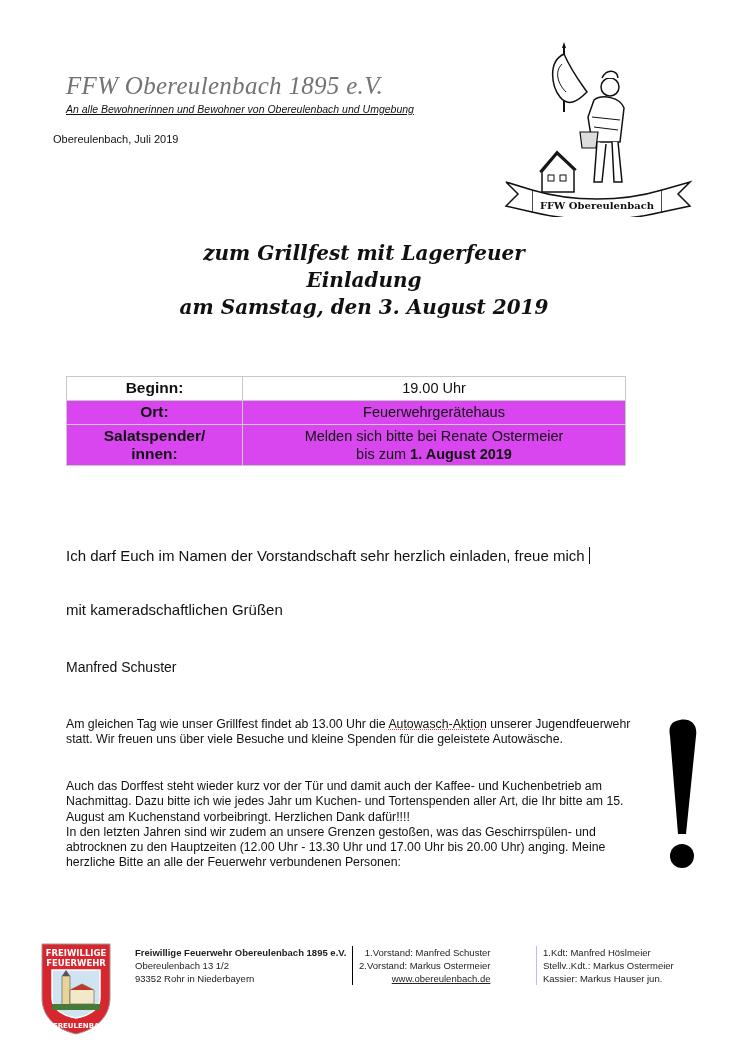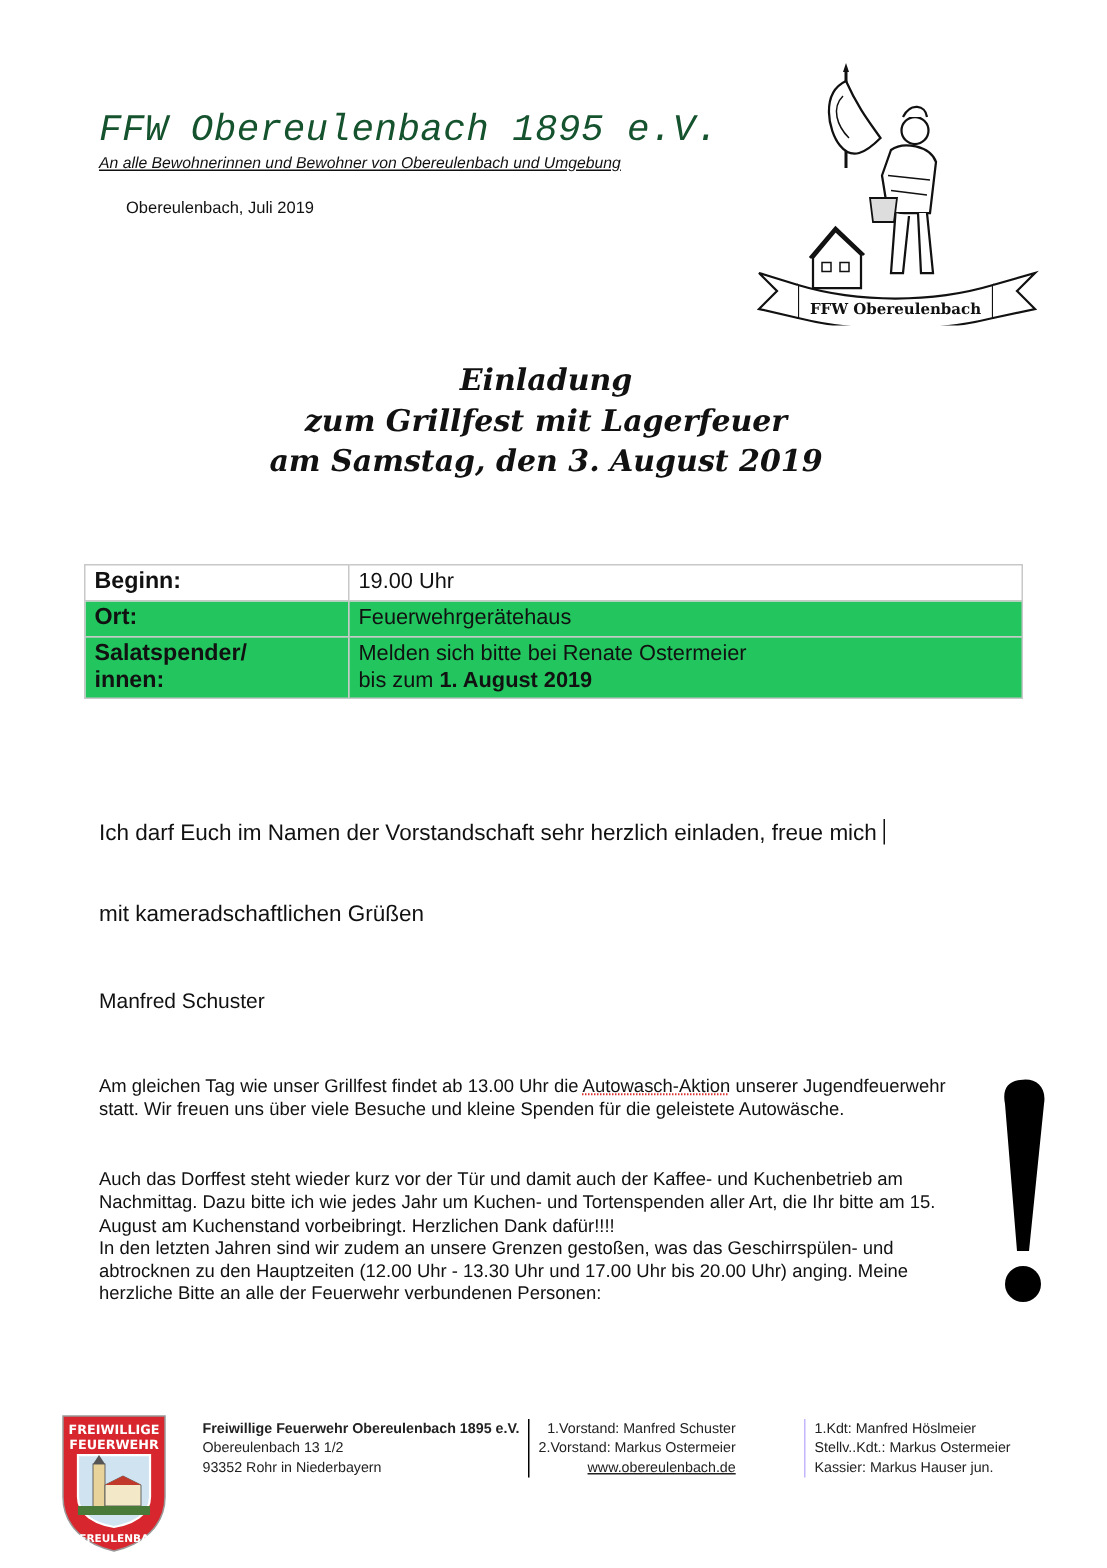--- a/index.html
+++ b/index.html
@@ -2,43 +2,44 @@
 <html><head>
   <meta charset="utf-8">
   <style>
     html, body { margin: 0; padding: 0; }
     body {
       width: 738px; height: 1045px; background: #ffffff; position: relative; overflow: hidden;
       font-family: "Liberation Sans", sans-serif; color: #111;
     }
     .abs { position: absolute; }
     .org-title {
-      left: 66px; top: 72px; font-family: Liberation Mono, monospace; font-style: italic;
-      font-size: 25px; letter-spacing: 0.3px; color: #14532d; white-space: nowrap;
+      left: 66px; top: 72px; font-family: Liberation Serif, serif; font-style: italic;
+      font-size: 25px; letter-spacing: 0.3px; color: #737373; white-space: nowrap;
     }
     .subtitle {
       left: 66px; top: 103px; font-size: 10.5px; font-style: italic; text-decoration: underline; white-space: nowrap;
     }
-    .place-date { left: 84px; top: 133px; font-size: 11px; white-space: nowrap; }
+    .place-date { left: 53px; top: 133px; font-size: 11px; white-space: nowrap; }
     .crest-logo { left: 502px; top: 42px; width: 192px; height: 175px; }
 
     .headline {
       left: 0; width: 728px; text-align: center; font-family: "DejaVu Serif", serif;
       font-style: italic; font-weight: bold; font-size: 20px; line-height: 27px; top: 240px;
     }
     .headline div { white-space: nowrap; }
 
     table.info {
-      position: absolute; left: 56px; top: 376px; width: 626px; border-collapse: collapse;
+      position: absolute; left: 66px; top: 376px; width: 560px; border-collapse: collapse;
       font-size: 15px;
+      text-align: center;
     }
     table.info td { border: 1px solid #c8c8c8; padding: 2px 6px; vertical-align: top; line-height: 18px; }
     table.info td.k { font-weight: bold; width: 163px; font-size: 15.5px; }
     table.info td.v { font-size: 14.5px; }
-    table.info tr.shade td { background: #22c55e; }
+    table.info tr.shade td { background: #d946ef; }
     table.info tr.r1 td { height: 19px; }
     table.info tr.r2 td { height: 19px; }
 
     .body-text { left: 66px; top: 546px; width: 580px; font-size: 15px; line-height: 19px; }
     .cursor { display: inline-block; width: 1px; height: 17px; background: #111; vertical-align: -3px; margin-left: 4px; }
     .greeting { left: 66px; top: 601px; font-size: 15px; white-space: nowrap; }
     .signature { left: 66px; top: 659px; font-size: 14px; white-space: nowrap; }
 
     .notice { left: 66px; width: 580px; font-size: 12.3px; line-height: 15.3px; }
     .notice1 { top: 717px; }
@@ -90,22 +91,22 @@
     <path d="M38 130 L55 110 L74 128" fill="none" stroke="#111" stroke-width="2"></path>
 
     <path d="M30 148 C70 160, 120 160, 160 148 L160 170 C120 180, 70 180, 30 170 Z" fill="#fff" stroke="#111" stroke-width="1.5"></path>
     <path d="M30 148 L4 140 L16 152 L4 164 L30 170" fill="#fff" stroke="#111" stroke-width="1.5"></path>
     <path d="M160 148 L188 140 L176 152 L188 164 L160 170" fill="#fff" stroke="#111" stroke-width="1.5"></path>
     <text x="95" y="167" text-anchor="middle" font-family="DejaVu Serif, serif" font-size="10" font-weight="bold" fill="#111">FFW Obereulenbach</text>
   </svg>
 </div>
 
 <div class="abs headline">
+  <div>zum Grillfest mit Lagerfeuer</div>
   <div>Einladung</div>
-  <div>zum Grillfest mit Lagerfeuer</div>
   <div>am Samstag, den 3. August 2019</div>
 </div>
 
 <table class="info">
   <tbody>
       <tr class="r1">
     <td class="k">Beginn:</td>
     <td class="v">19.00 Uhr</td>
   </tr>
   <tr class="r2 shade">

